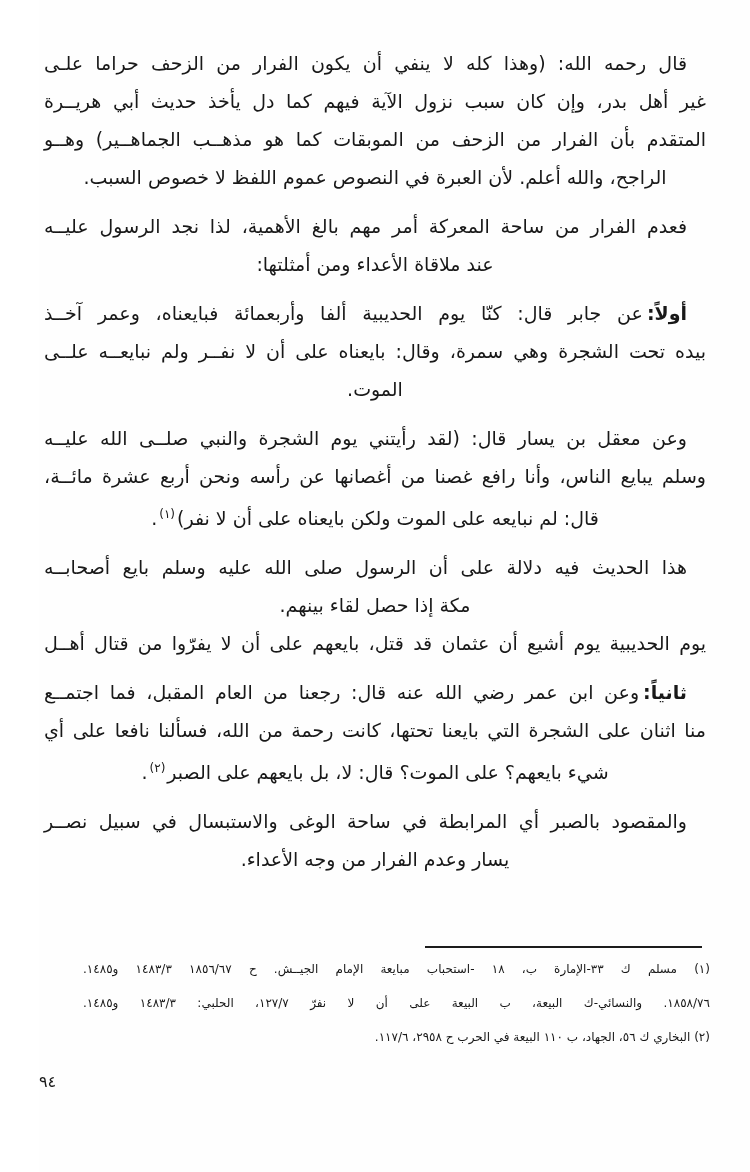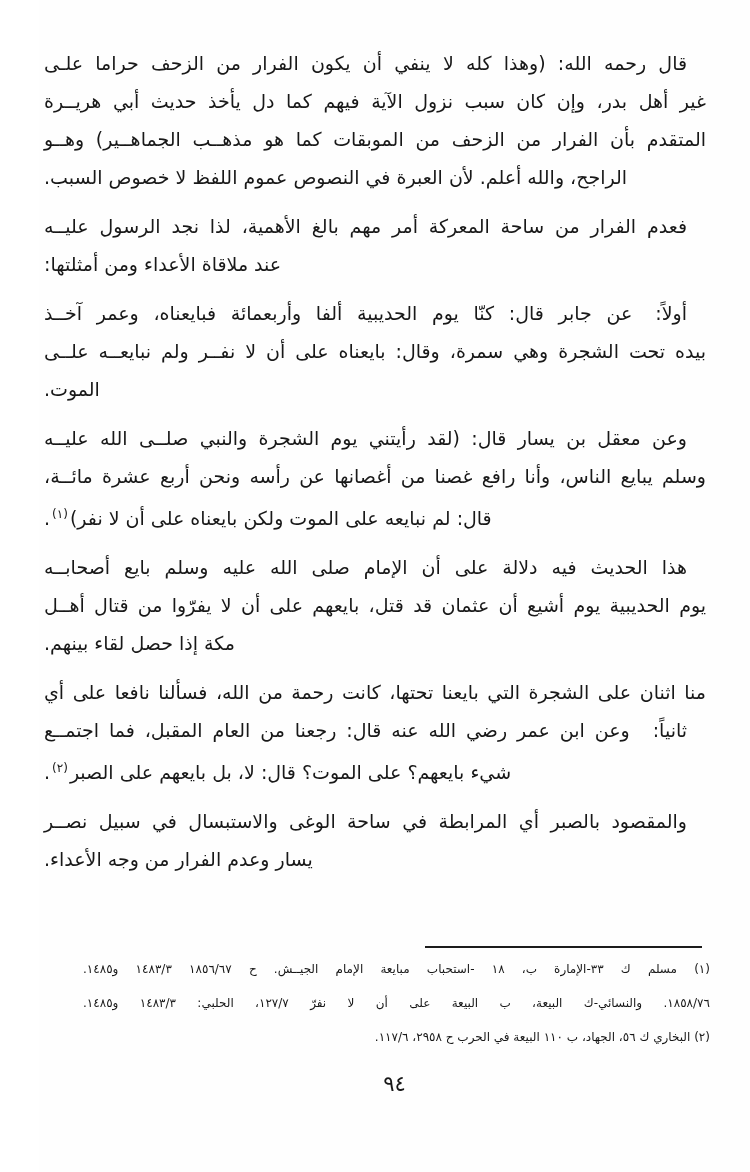--- a/index.html
+++ b/index.html
@@ -20,31 +20,31 @@
   .main {
     position: absolute;
     top: 44px;
     right: 44px;
     width: 662px;
   }
   .para { margin: 0 0 11px 0; }
   .line {
     font-size: 19px;
     line-height: 38px;
-    text-align: left;
+    text-align: center;
     white-space: nowrap;
   }
   .line.just {
     text-align: justify;
     text-align-last: justify;
   }
   .line.first { text-indent: 19px; }
   .lead {
-    font-weight: normal;
-    margin-left: 23px;
+    font-weight: bold;
+    margin-left: 4px;
   }
   .fn-ref {
     font-size: 12px;
     vertical-align: 7px;
     margin: 0 2px;
     white-space: nowrap;
   }
   .separator {
     position: absolute;
     top: 946px;
@@ -67,22 +67,22 @@
   }
   .fline.fjust {
     text-align: justify;
     text-align-last: justify;
   }
   .page-number {
     position: absolute;
     top: 1072px;
     left: 0;
     right: 0;
-    text-align: center;
-    font-size: 21px;
+    text-align: left;
+    font-size: 16px;
     letter-spacing: 5px;
     color: #181818;
   }
 </style>
 </head>
 <body>
 
 <div class="page">
 
   <div class="main">
@@ -105,28 +105,28 @@
       <div class="line">الموت.</div>
     </div>
 
     <div class="para">
       <div class="line just first">وعن معقل بن يسار قال: (لقد رأيتني يوم الشجرة والنبي صلــى الله عليــه</div>
       <div class="line just">وسلم يبايع الناس، وأنا رافع غصنا من أغصانها عن رأسه ونحن أربع عشرة مائــة،</div>
       <div class="line"><span>قال: لم نبايعه على الموت ولكن بايعناه على أن لا نفر)</span><sup class="fn-ref">(١)</sup><span>.</span></div>
     </div>
 
     <div class="para">
-      <div class="line just first">هذا الحديث فيه دلالة على أن الإمام صلى الله عليه وسلم بايع أصحابــه</div>
+      <div class="line just first">هذا الحديث فيه دلالة على أن الرسول صلى الله عليه وسلم بايع أصحابــه</div>
+      <div class="line">مكة إذا حصل لقاء بينهم.</div>
       <div class="line just">يوم الحديبية يوم أشيع أن عثمان قد قتل، بايعهم على أن لا يفرّوا من قتال أهــل</div>
-      <div class="line">مكة إذا حصل لقاء بينهم.</div>
     </div>
 
     <div class="para">
+      <div class="line just first"><b class="lead">ثانياً:</b><span>وعن ابن عمر رضي الله عنه قال: رجعنا من العام المقبل، فما اجتمــع</span></div>
       <div class="line just">منا اثنان على الشجرة التي بايعنا تحتها، كانت رحمة من الله، فسألنا نافعا على أي</div>
-      <div class="line just first"><b class="lead">ثانياً:</b><span>وعن ابن عمر رضي الله عنه قال: رجعنا من العام المقبل، فما اجتمــع</span></div>
       <div class="line"><span>شيء بايعهم؟ على الموت؟ قال: لا، بل بايعهم على الصبر</span><sup class="fn-ref">(٢)</sup><span>.</span></div>
     </div>
 
     <div class="para">
       <div class="line just first">والمقصود بالصبر أي المرابطة في ساحة الوغى والاستبسال في سبيل نصــر</div>
       <div class="line">يسار وعدم الفرار من وجه الأعداء.</div>
     </div>
 
   </div>
 

